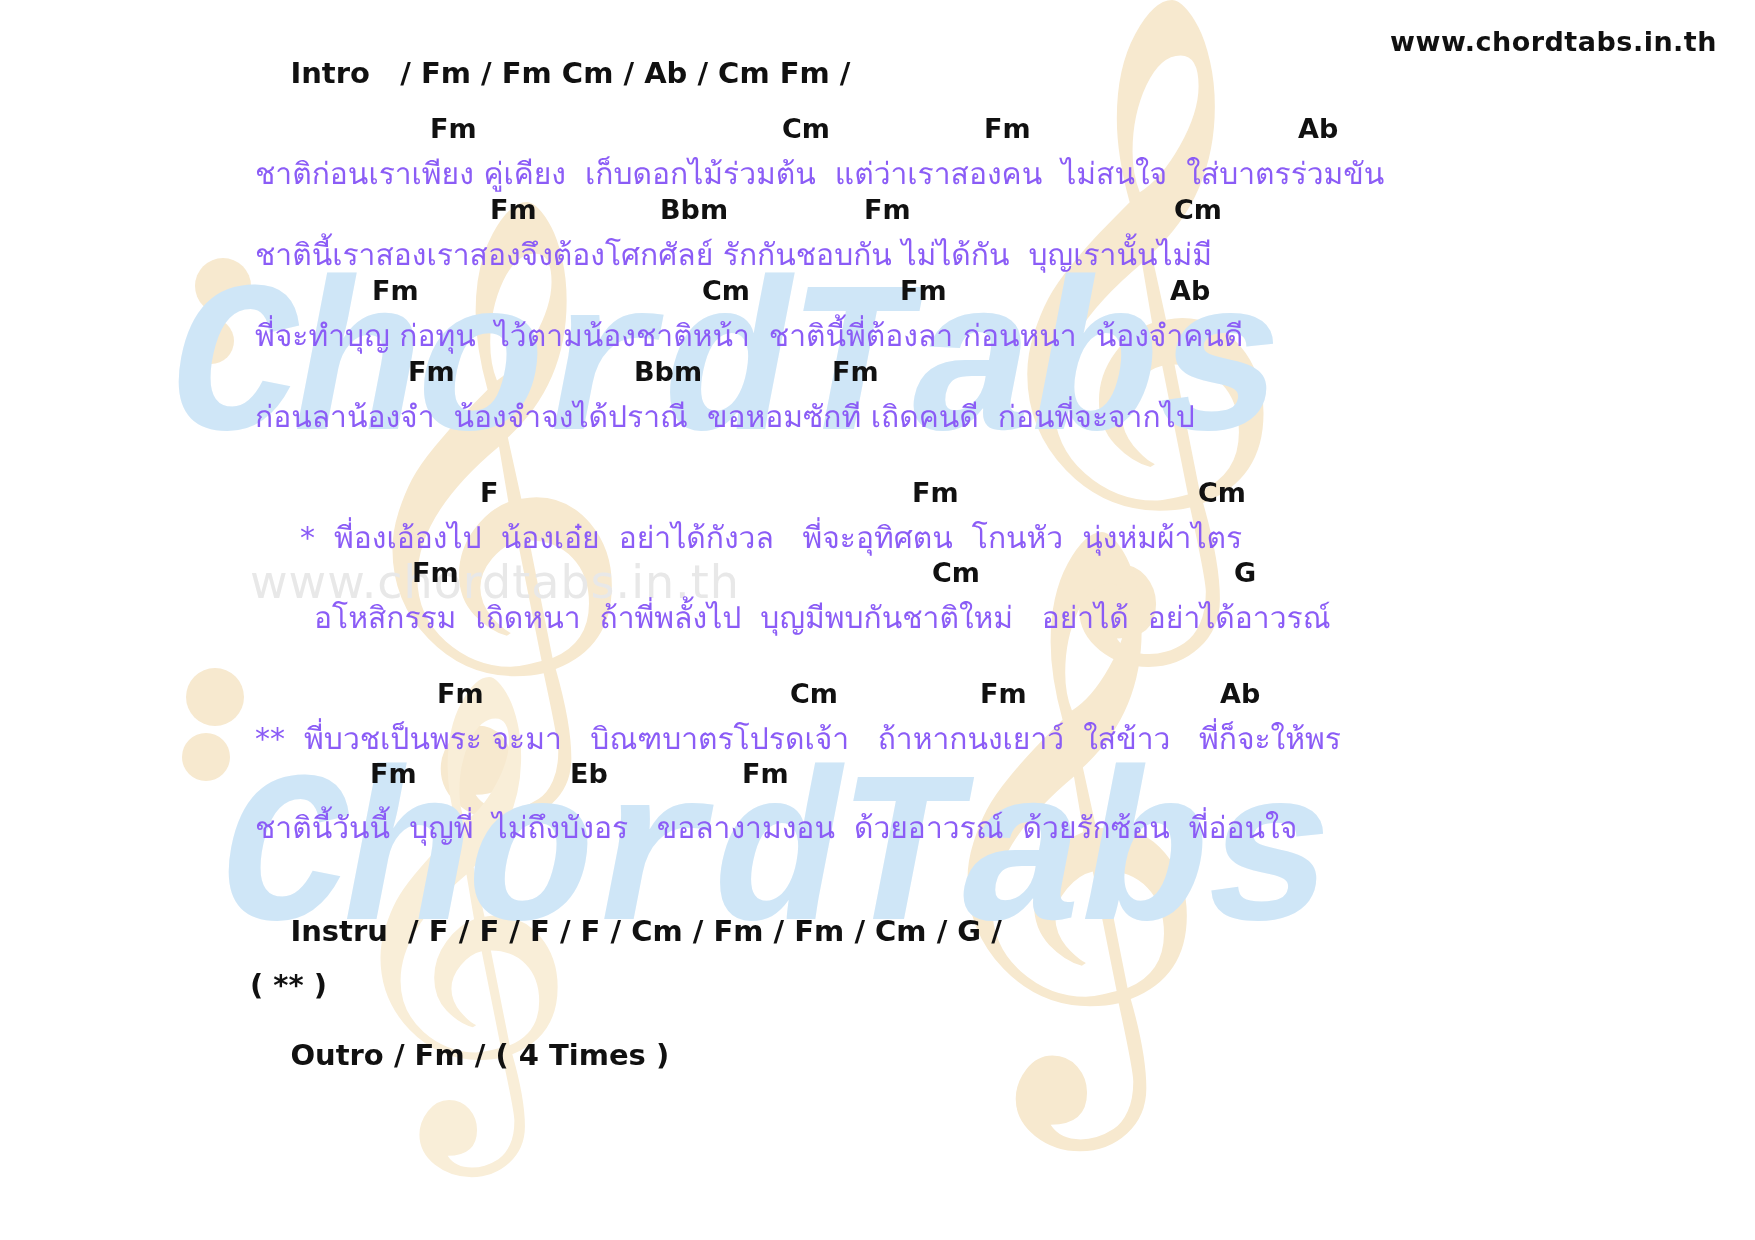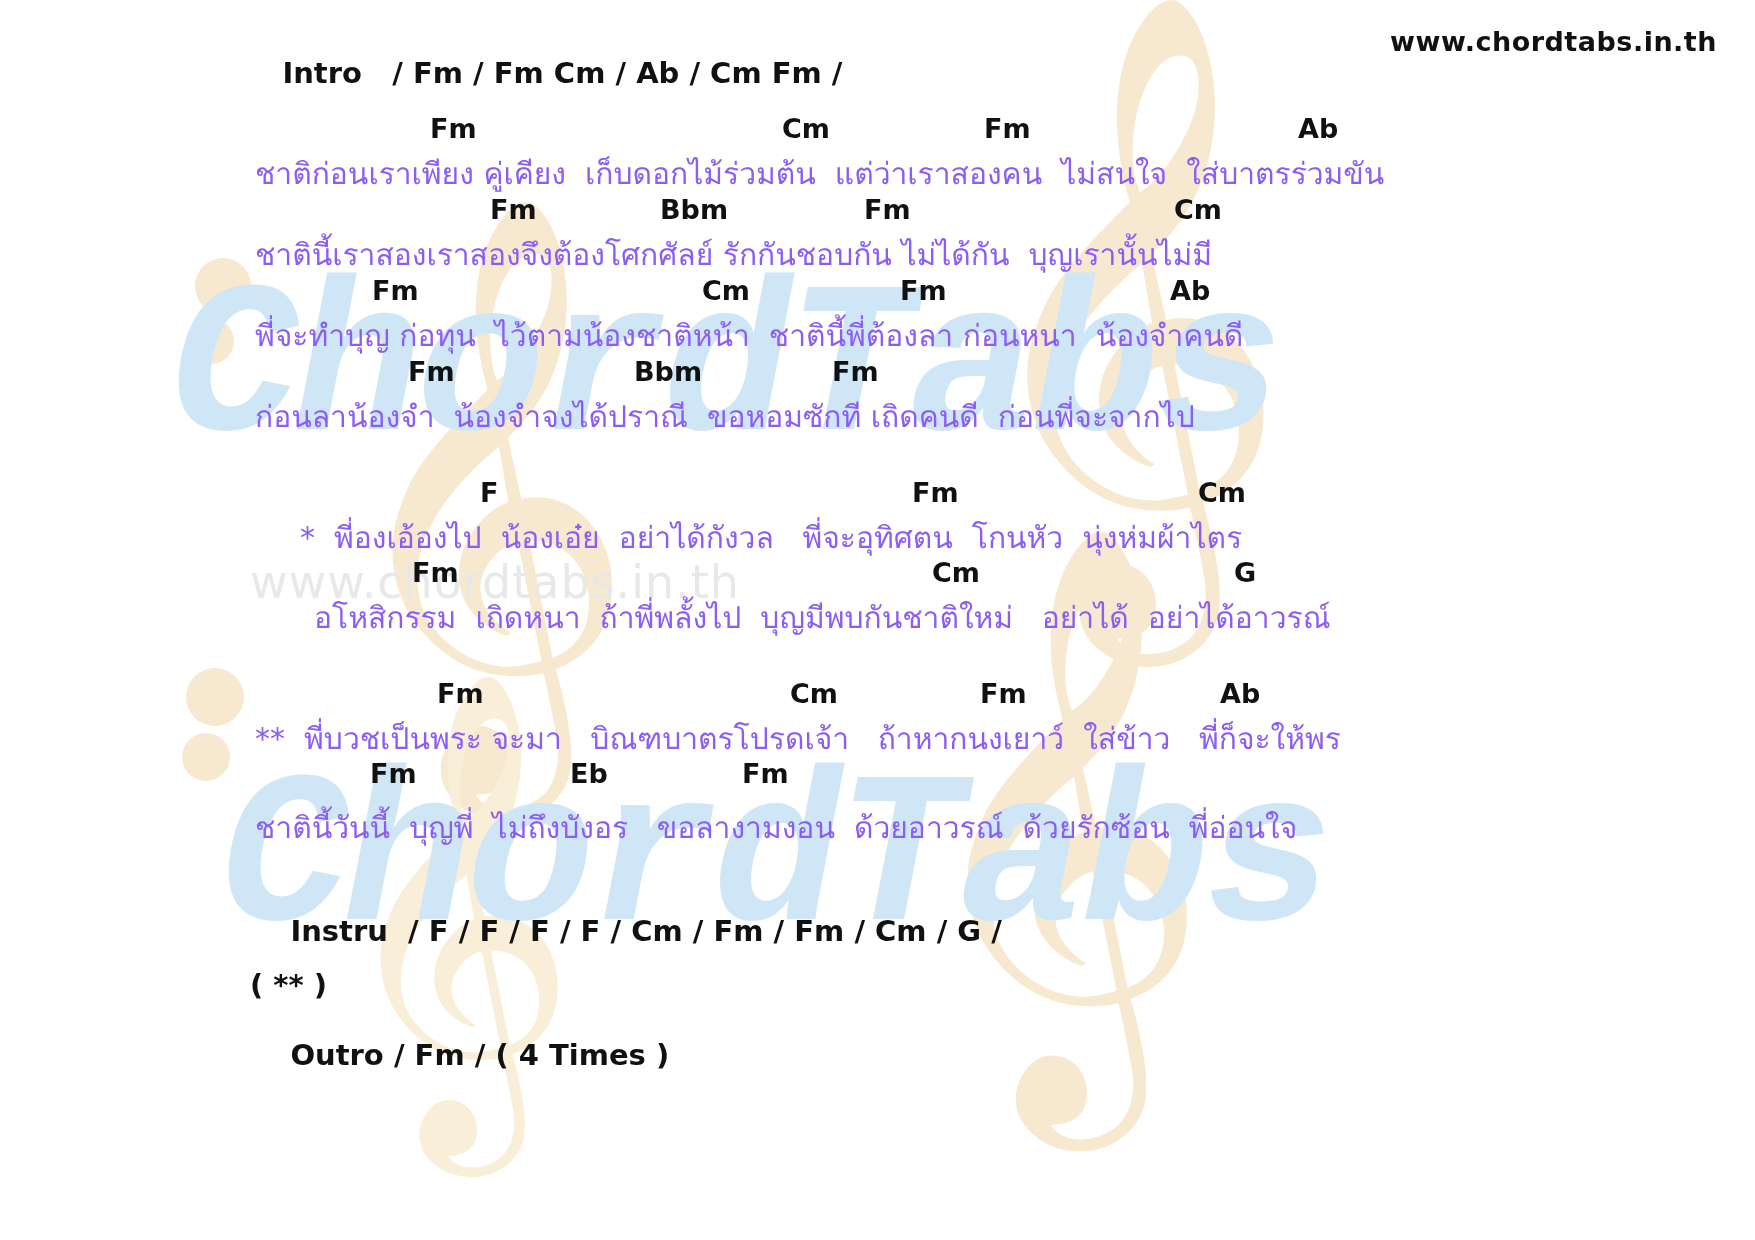--- a/index.html
+++ b/index.html
@@ -136,21 +136,21 @@
   <div class="wm-dot d4"></div>
   <div class="wm-text wm-big1">ChordTabs</div>
   <div class="wm-text wm-big2">ChordTabs</div>
   <div class="wm-text wm-url">www.chordtabs.in.th</div>
 </div>
 
 <div class="sheet">
 
   <div class="site-url">www.chordtabs.in.th</div>
 
-  <div class="line-label" style="left:242px; top:22px;">
+  <div class="line-label" style="left:250px; top:22px;">
     <span>Intro</span><span>&nbsp;&nbsp; </span><span>/ Fm / Fm Cm / Ab / Cm Fm /</span>
   </div>
 
   <div id="verses">
       <div class="chord-row" style="top: 113px;">
         <span class="chord" style="left: 418px;">Fm</span>
         <span class="chord" style="left: 770px;">Cm</span>
         <span class="chord" style="left: 972px;">Fm</span>
         <span class="chord" style="left: 1286px;">Ab</span>
       </div>

